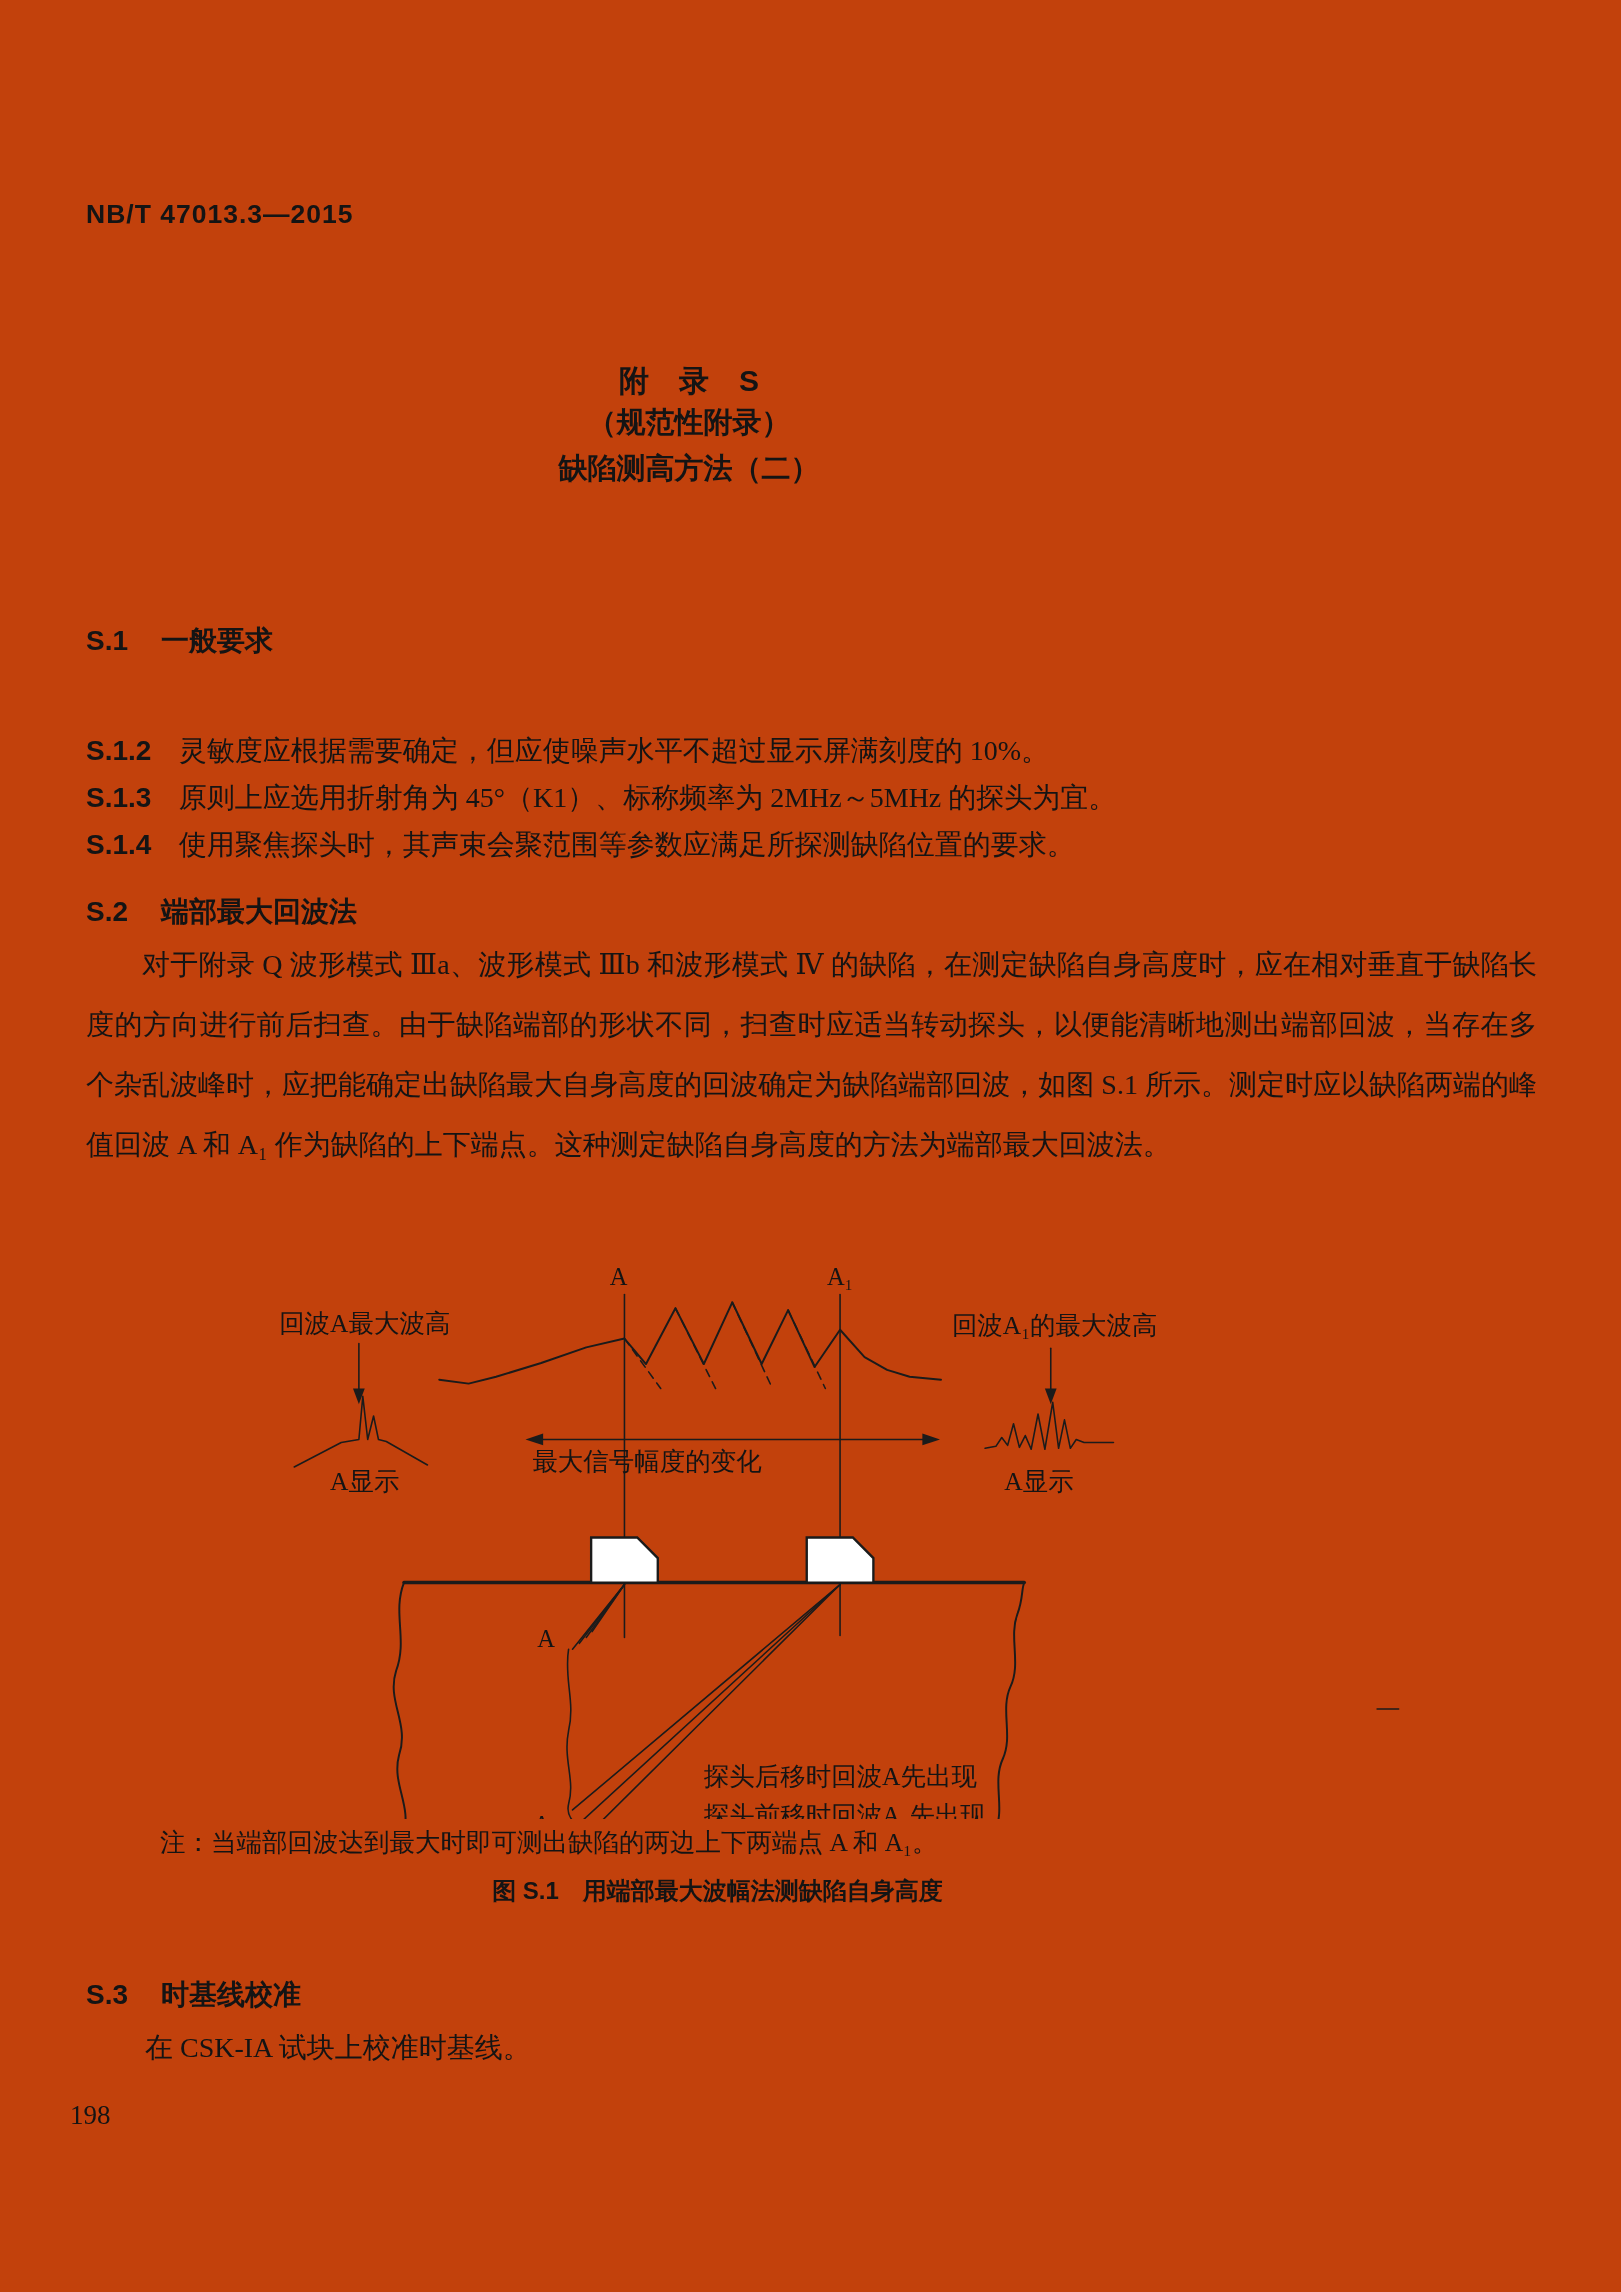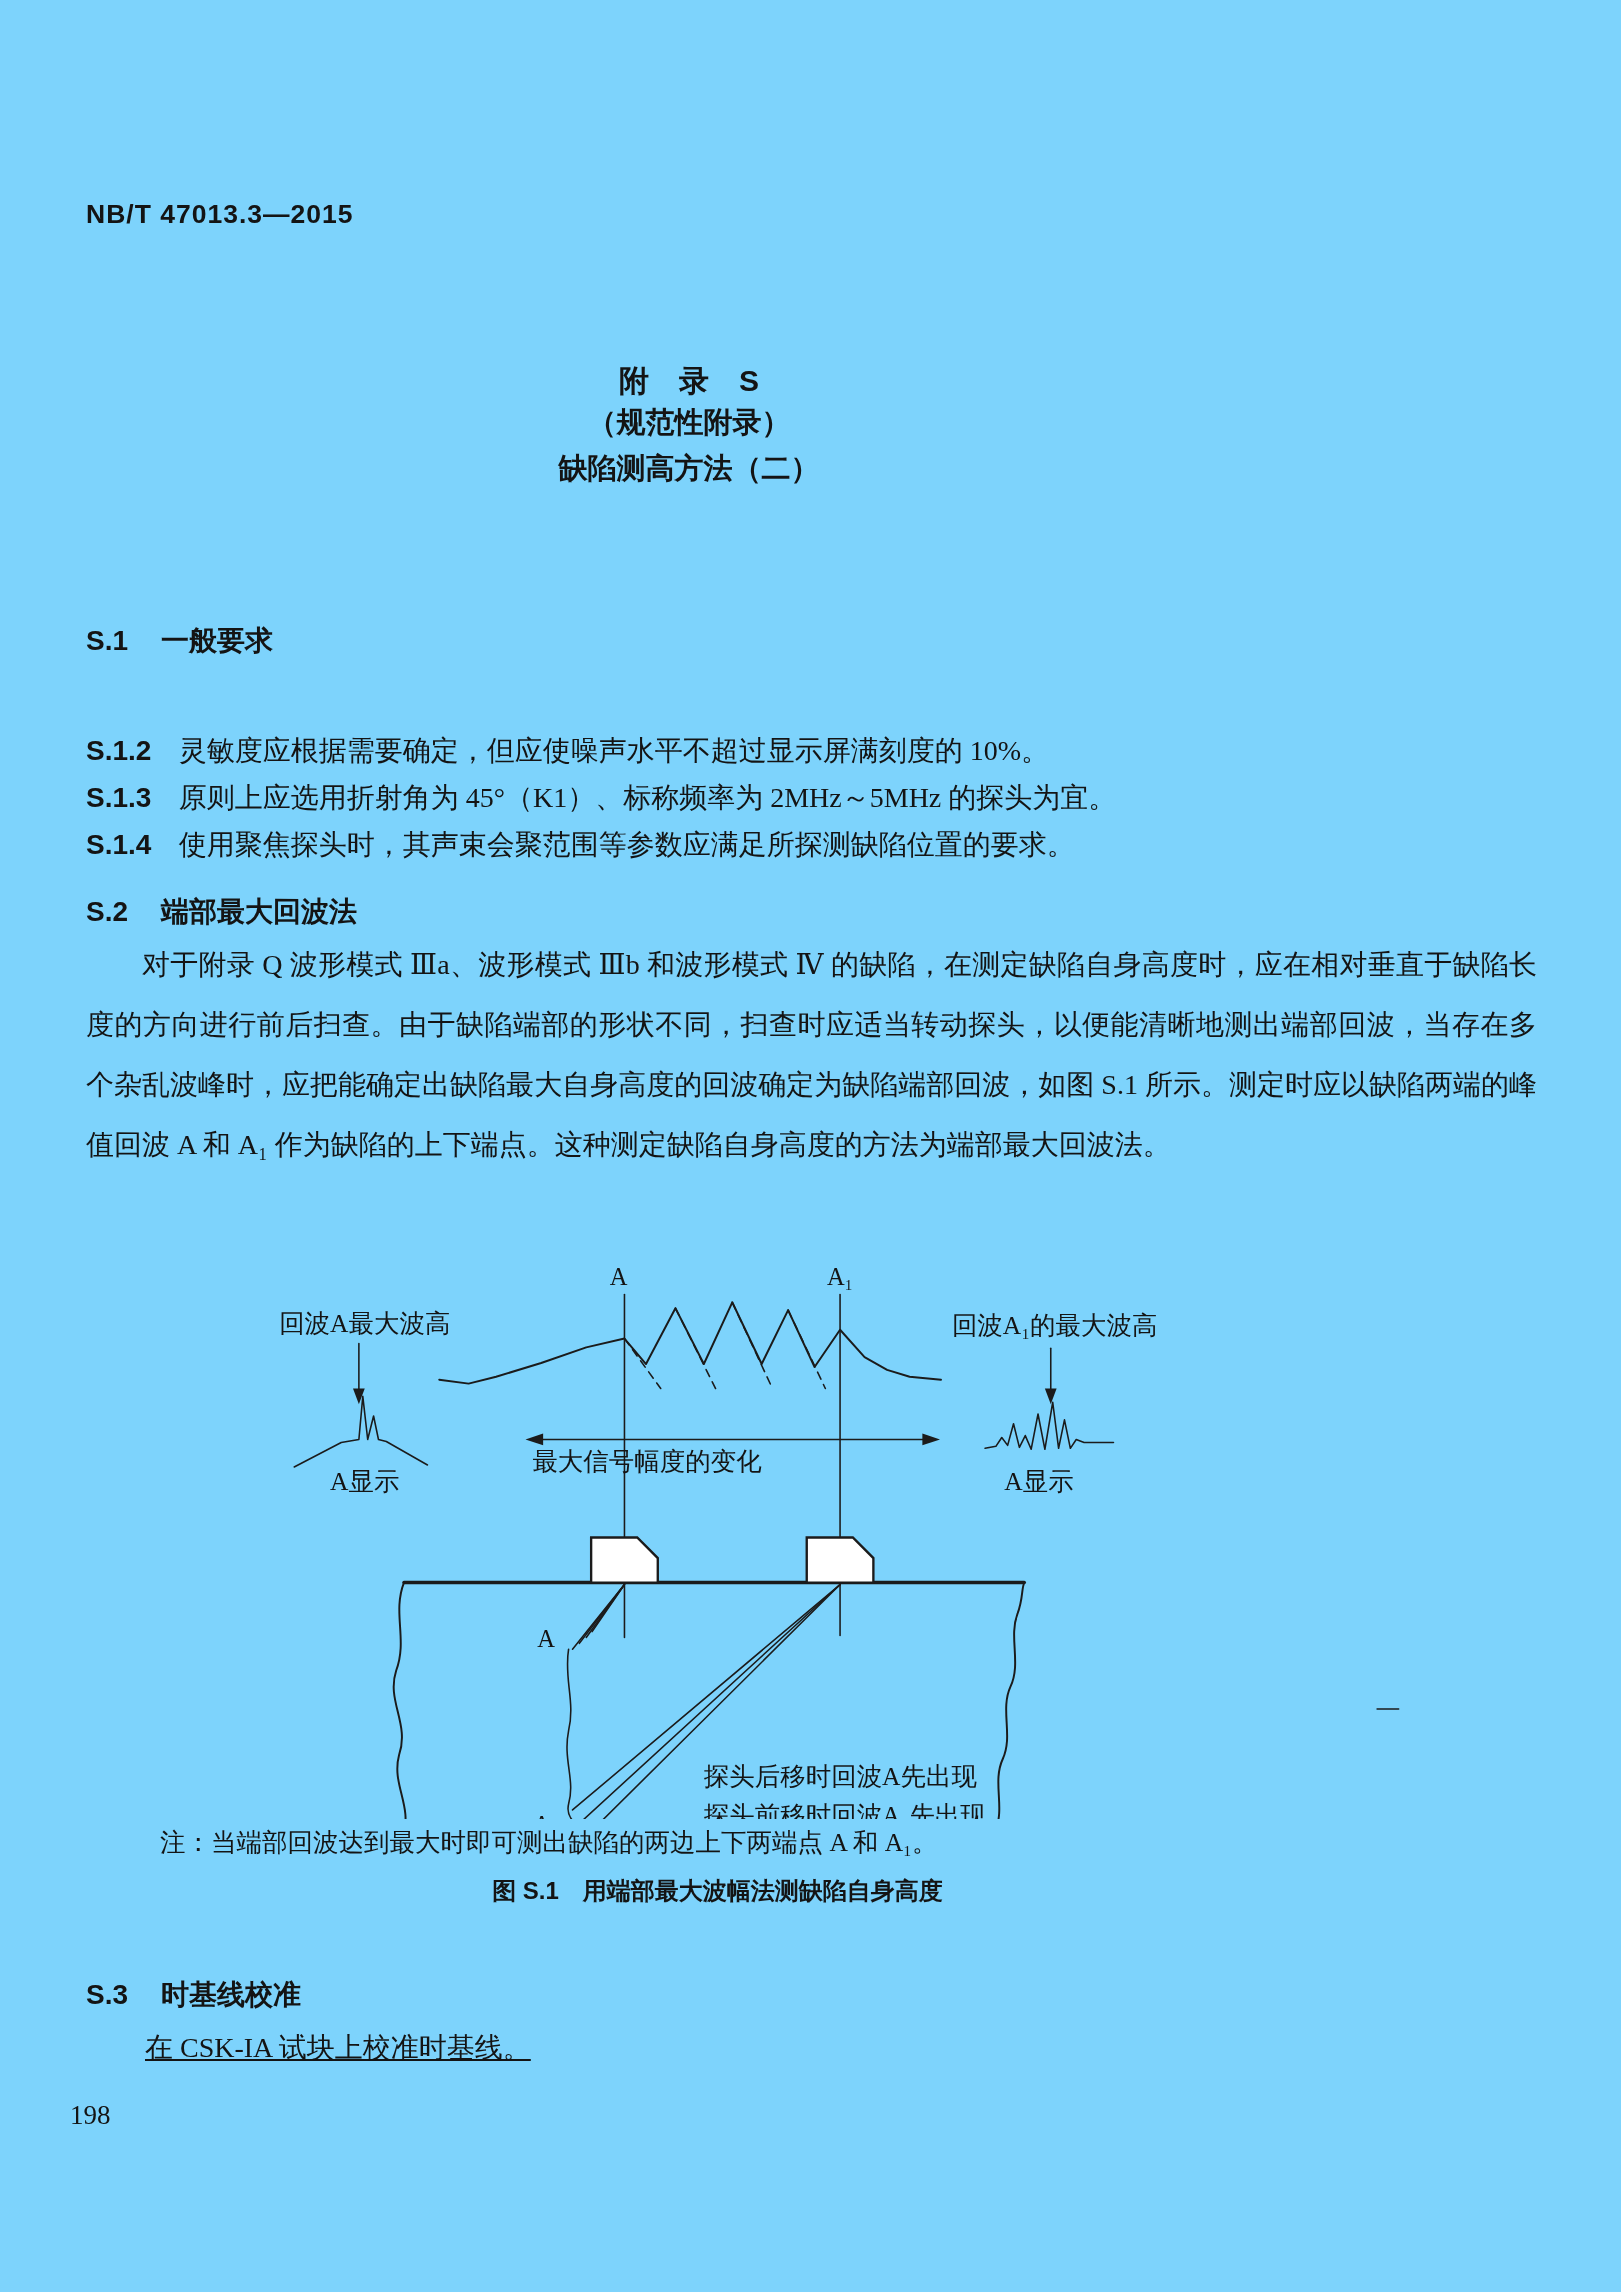--- a/index.html
+++ b/index.html
@@ -1,37 +1,37 @@
 <!DOCTYPE html>
 <html><head>
 <meta charset="utf-8">
 <style>
   * { margin:0; padding:0; box-sizing:border-box; }
   html,body { background:#e8e8e8; }
   body { width:1621px; height:2293px; position:relative;
          font-family:"Liberation Serif","DejaVu Serif",serif; color:#141414; }
-  .page { position:absolute; left:0; top:0; width:1621px; height:2293px; background:#7dd3fc; overflow:hidden; }
+  .page { position:absolute; left:0; top:0; width:1621px; height:2293px; background:#c2410c; overflow:hidden; }
   .abs { position:absolute; }
   .hei { font-family:"Liberation Sans","DejaVu Sans",sans-serif; font-weight:bold;margin-top:8px; }
   .code { left:86px; top:199px; font-size:26.5px; font-weight:bold;
           font-family:"Liberation Sans","DejaVu Sans",sans-serif; letter-spacing:1px; }
   .title-line { left:0; width:1378px; text-align:center; }
   .t1 { top:353px; font-size:30px; }
   .t2 { top:395px; font-size:29px; }
   .t3 { top:441px; font-size:29px; }
   .t4 { top:487px; font-size:31px; }
   .sec-head { left:86px; font-size:28px; }
   .sec-head .num { margin-right:33px; }
   .item { left:86px; width:1451px; font-size:28px; white-space:nowrap; }
   .item .num { font-family:"Liberation Sans","DejaVu Sans",sans-serif; font-weight:bold; margin-right:27.4px; }
   .para { left:86px; width:1451px; font-size:28px; line-height:60px;
           text-align:justify; text-indent:2em; }
   .note { left:160px; font-size:25.5px; }
   .caption { left:0; width:1392px; text-align:center; top:1867px; font-size:24px;padding-left:43px; }
-  .s3para { left:145px; top:2029px; font-size:28px;text-decoration:underline; }
+  .s3para { left:145px; top:2029px; font-size:28px; }
   .pagenum { left:70px; top:2100px; font-size:27px; }
   .fig { left:255px; top:1255px; width:1176px; height:564px; }
   svg { display:block; }
   svg text { font-size:26px; fill:#141414; font-family:"Liberation Serif","DejaVu Serif",serif; }
   svg .lab-en { font-size:25px; }
   .stroke { stroke:#1b1b1b; fill:none; stroke-width:2; stroke-linecap:round; stroke-linejoin:round; }
   .thick { stroke-width:3.5; }
   .thin { stroke-width:1.6; }
   .dash { stroke-dasharray:8 6; }
   .head { fill:#1b1b1b; stroke:none; }

